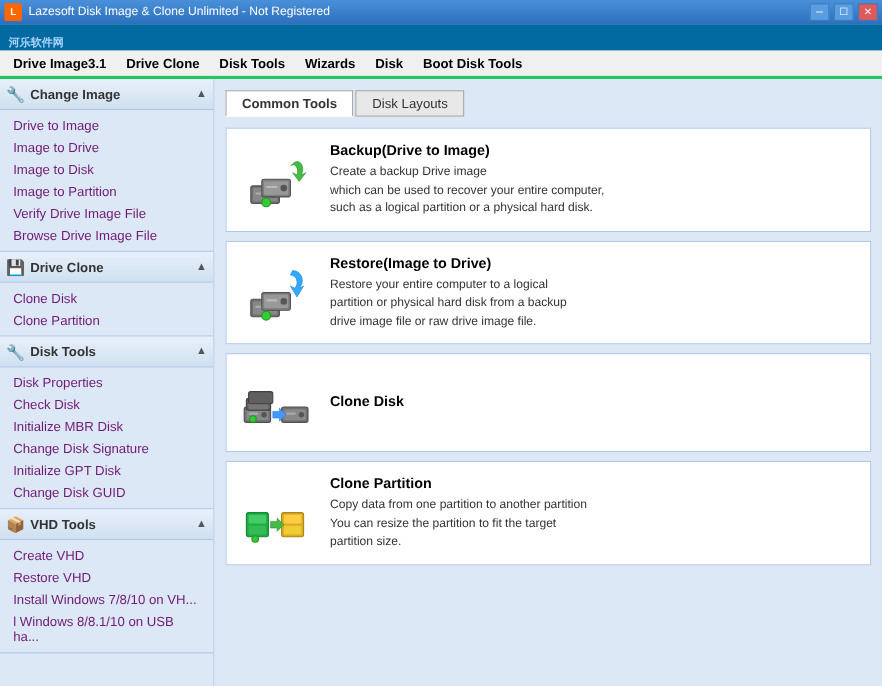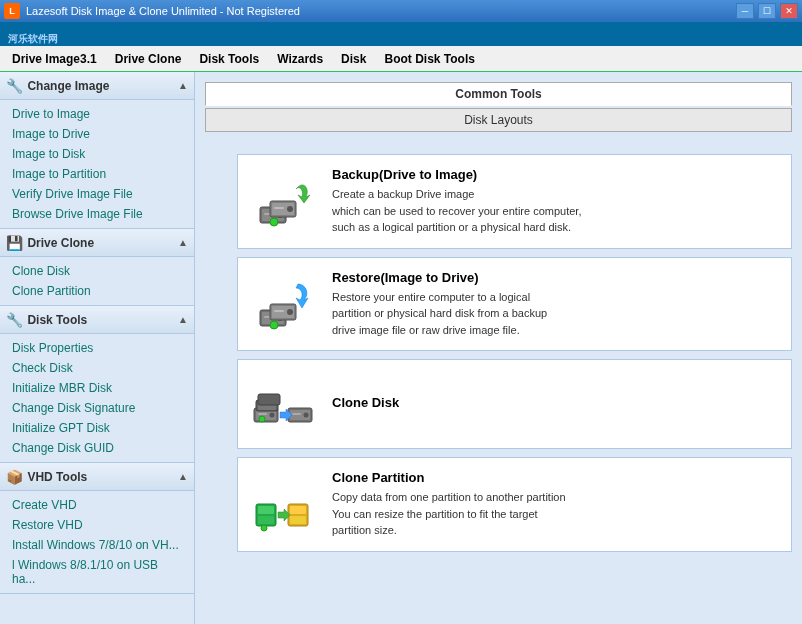--- a/index.html
+++ b/index.html
@@ -63,21 +63,21 @@
       font-weight: bold;
     }
 
     
     .menu-bar {
       background: #f0f0f0;
       height: 26px;
       display: flex;
       align-items: center;
       padding: 0 4px;
-      border-bottom: 1px solid #22c55e;
+      border-bottom: 3px solid #22c55e;
       gap: 2px;
     }
     .menu-item {
       padding: 3px 8px;
       cursor: pointer;
       font-size: 12px;
       color: #000;
       font-weight: bold;
     }
 
@@ -120,21 +120,21 @@
     }
     .section-icon {
       font-size: 14px;
     }
     .collapse-arrow {
       font-size: 10px;
       color: #555;
     }
     .sidebar-item {
       padding: 3px 12px;
-      color: #0f766e;
+      color: #701a75;
       cursor: pointer;
       font-size: 12px;
     }
     .sidebar-items-container {
       padding: 4px 0;
     }
 
     
     .sidebar::-webkit-scrollbar { width: 10px; }
     .sidebar::-webkit-scrollbar-track { background: #e0eaf5; }
@@ -145,22 +145,21 @@
       flex: 1;
       background: #dce8f5;
       padding: 10px;
       overflow-y: auto;
     }
 
     
     .tabs-bar {
       display: flex;
       gap: 2px;
-      margin-bottom: 22px;
-      flex-direction: column;
+      margin-bottom: 10px;
     }
     .tab-btn {
       padding: 4px 14px;
       background: #e8e8e8;
       border: 1px solid #aaa;
       cursor: pointer;
       font-size: 12px;
       color: #333;
     }
     .tab-btn.active {
@@ -172,21 +171,20 @@
     
     .tool-card {
       background: #ffffff;
       border: 1px solid #b0c8e8;
       margin-bottom: 8px;
       display: flex;
       align-items: center;
       padding: 12px 14px;
       gap: 16px;
       min-height: 80px;
-      margin-left: 32px;
     }
     .tool-card-icon {
       width: 64px;
       min-width: 64px;
       height: 64px;
       display: flex;
       align-items: center;
       justify-content: center;
     }
     .tool-card-text { flex: 1; }

